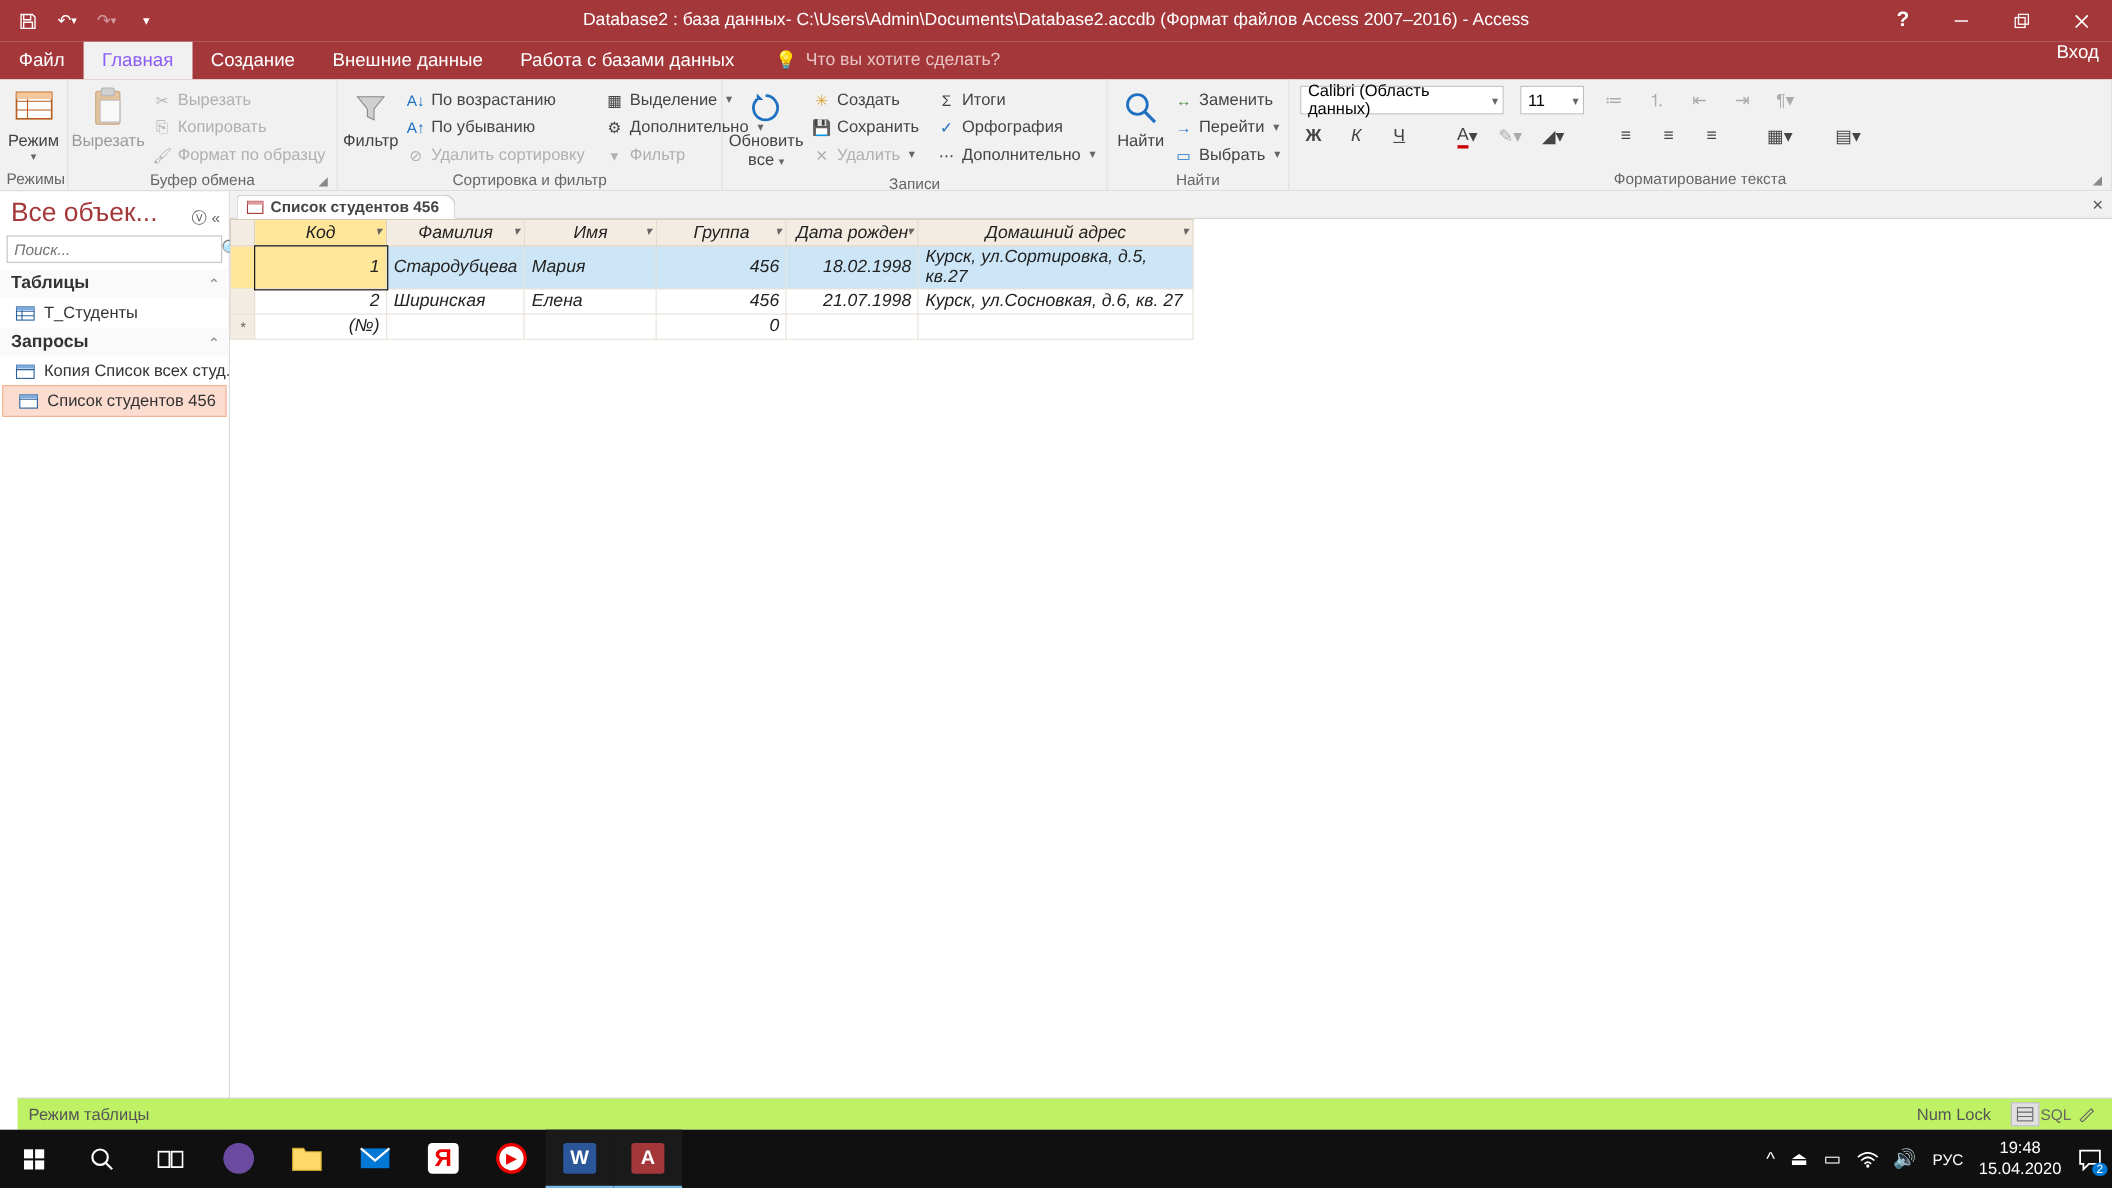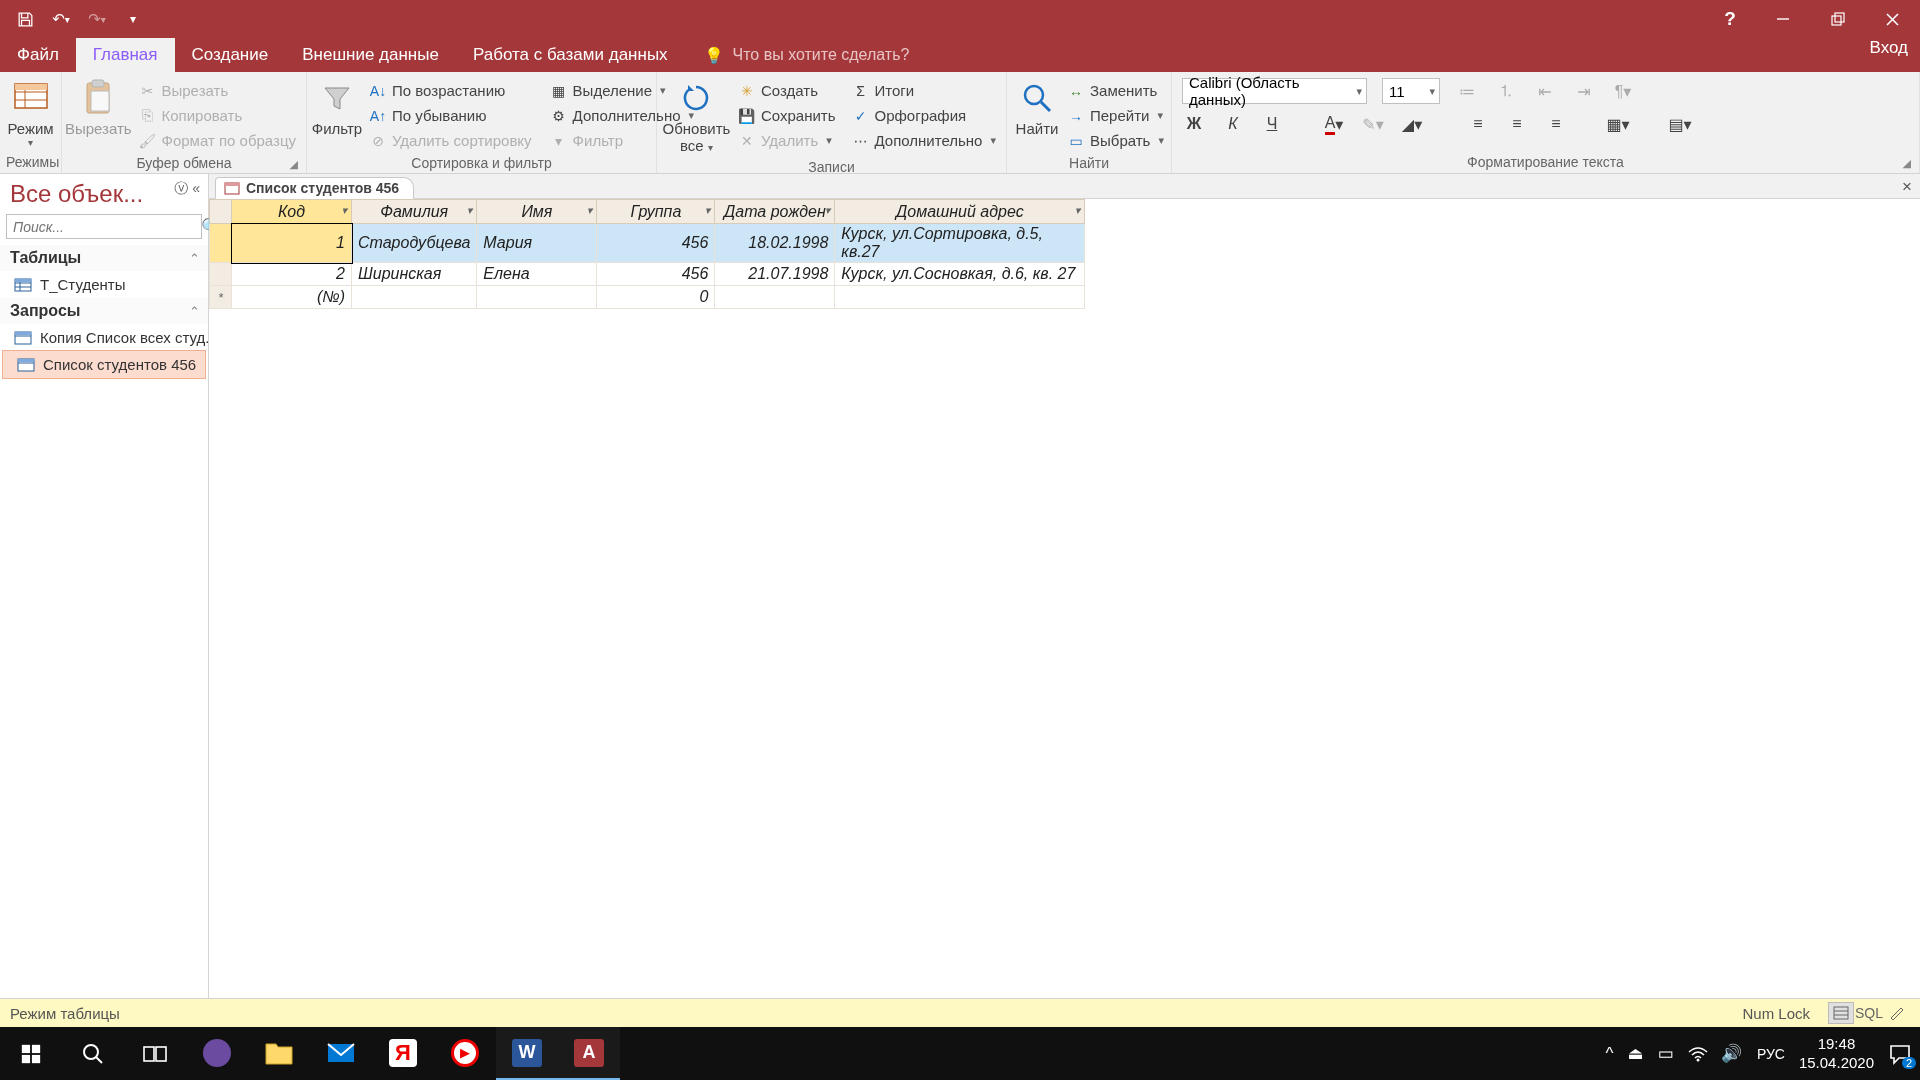--- a/index.html
+++ b/index.html
@@ -28,21 +28,21 @@
 .smallbtn { display:flex; align-items:center; font-size:15px; color:#444; padding:1px 4px; gap:5px; height:25px; white-space:nowrap; }
 .smallbtn.disabled { color:#b0b0b0; }
 .smallbtn .ic { width:18px; height:18px; display:flex; align-items:center; justify-content:center; font-size:14px; }
 .vstack { display:flex; flex-direction:column; justify-content:flex-start; padding-top:2px; }
 .dd-arr::after { content:"▾"; font-size:11px; margin-left:3px; color:#666; }
 .font-row { display:flex; gap:15px; align-items:center; padding:2px 4px; }
 .font-combo { height:26px; border:1px solid #c0c0c0; background:#fff; font-size:15px; padding:0 18px 0 6px; display:flex; align-items:center; position:relative; }
 .font-combo::after { content:"▾"; position:absolute; right:4px; font-size:11px; color:#666; }
 .fmt-btn { width:24px; height:24px; display:flex; align-items:center; justify-content:center; font-size:16px; color:#444; }
 .navpane { width:209px; border-right:1px solid #d4d4d4; background:#fff; display:flex; flex-direction:column; }
-.nav-header { padding:6px 8px 4px 10px; display:flex; align-items:flex-start; justify-content:space-between; }
+.nav-header { padding:6px 8px 4px 10px; display:flex; align-items:flex-end; justify-content:space-between; }
 .nav-title { color:#a4373a; font-size:24px; font-weight:normal; white-space:nowrap; overflow:hidden; }
 .nav-chevrons { display:flex; gap:4px; color:#666; font-size:14px; }
 .nav-search { margin:2px 6px 6px 6px; border:1px solid #c0c0c0; display:flex; align-items:center; height:25px; background:#fff; }
 .nav-search input { flex:1; border:0; outline:0; font-size:14px; padding:0 6px; font-style:italic; color:#888; background:transparent; }
 .nav-search .sic { width:24px; text-align:center; color:#a4373a; font-size:16px; }
 .nav-group-h { padding:4px 8px 4px 10px; font-size:16px; color:#333; display:flex; justify-content:space-between; align-items:center; background:#fafafa; }
 .nav-group-h .col { font-size:13px; color:#888; }
 .nav-item { padding:5px 8px 5px 14px; font-size:15px; color:#333; display:flex; align-items:center; gap:8px; overflow:hidden; white-space:nowrap; }
 .nav-item .ic { width:18px; height:14px; flex-shrink:0; }
 .nav-item.sel { background:#fcdccf; border:1px solid #f0b090; margin:-1px 2px; }
@@ -57,21 +57,21 @@
 .grid td { border:1px solid #e8e2d8; padding:1px 6px; height:23px; }
 .grid td.num { text-align:right; }
 .grid tr.selrow td { background:#cde6f7; }
 .rowhdr { width:22px; background:#f3ece2; border:1px solid #d8ccb8; text-align:center; font-size:13px; color:#666; }
 .rec-nav { position:absolute; bottom:0; left:0; right:0; height:26px; border-top:1px solid #d4d4d4; background:#f1f1f1; display:flex; align-items:center; font-size:14px; color:#444; gap:2px; padding-left:6px; }
 .rec-nav .lbl { margin-right:6px; }
 .rec-nav .nbtn { width:20px; text-align:center; color:#555; font-size:13px; }
 .rec-nav input.rec-cur { width:50px; height:20px; border:1px solid #c0c0c0; text-align:center; font-size:14px; }
 .rec-nav .filter-ind { margin-left:18px; color:#999; display:flex; align-items:center; gap:4px; }
 .rec-nav .search { margin-left:14px; border:1px solid #c0c0c0; height:20px; width:90px; padding:0 6px; font-size:14px; background:#fff; }
-.statusbar { position:absolute; bottom:0; left:0; right:0; height:29px; background:#fef9c3; border-top:1px solid #d4d4d4; display:flex; align-items:center; font-size:15px; color:#555; padding:0 10px; justify-content:space-between; }
+.statusbar { position:absolute; bottom:0; left:16px; right:0; height:29px; background:#bef264; border-top:1px solid #d4d4d4; display:flex; align-items:center; font-size:15px; color:#555; padding:0 10px; justify-content:space-between; }
 .status-right { display:flex; align-items:center; gap:18px; }
 .view-switch { display:flex; gap:2px; }
 .view-switch .vb { width:26px; height:22px; border:1px solid transparent; display:flex; align-items:center; justify-content:center; }
 .view-switch .vb.active { background:#e0e0e0; border-color:#bbb; }
 .win-taskbar { position:absolute; bottom:0; left:0; right:0; height:53px; background:#101010; display:flex; align-items:center; }
 .tb-left { display:flex; height:100%; }
 .tb-btn { width:62px; height:100%; display:flex; align-items:center; justify-content:center; }
 .tb-btn.app { border-bottom:2px solid transparent; }
 .tb-btn.app.running { border-bottom:2px solid #76b9ed; background:#1a1a1a; }
 .tb-right { position:absolute; right:0; display:flex; align-items:center; height:100%; color:#fff; font-size:14px; gap:14px; padding-right:8px; }
@@ -87,20 +87,21 @@
   <div class="qat">
     <div class="qat-btn">
         <svg width="19" height="19" viewBox="0 0 24 24">
           <path d="M4 4h13l3 3v13H4z M7 4v6h8V4 M7 20v-7h10v7" stroke="#fff" stroke-width="1.6" fill="none"></path>
         </svg>
       </div>
     <div class="qat-btn">↶<span style="font-size:10px">▾</span></div>
     <div class="qat-btn" style="opacity:.5">↷<span style="font-size:10px">▾</span></div>
     <div class="qat-btn" style="font-size:12px">▾</div>
   </div>
+  <div class="titlebar-title">Database2 : база данных- C:\Users\Admin\Documents\Database2.accdb (Формат файлов Access 2007–2016) - Access</div>
   <div class="win-controls">
     <div class="win-btn help">?</div>
     <div class="win-btn">
         <svg width="14" height="14">
           <line x1="1" y1="7" x2="13" y2="7" stroke-width="1.4"></line>
         </svg>
       </div>
     <div class="win-btn">
         <svg width="14" height="14">
           <rect x="1" y="4" width="9" height="9" stroke-width="1.2"></rect>

